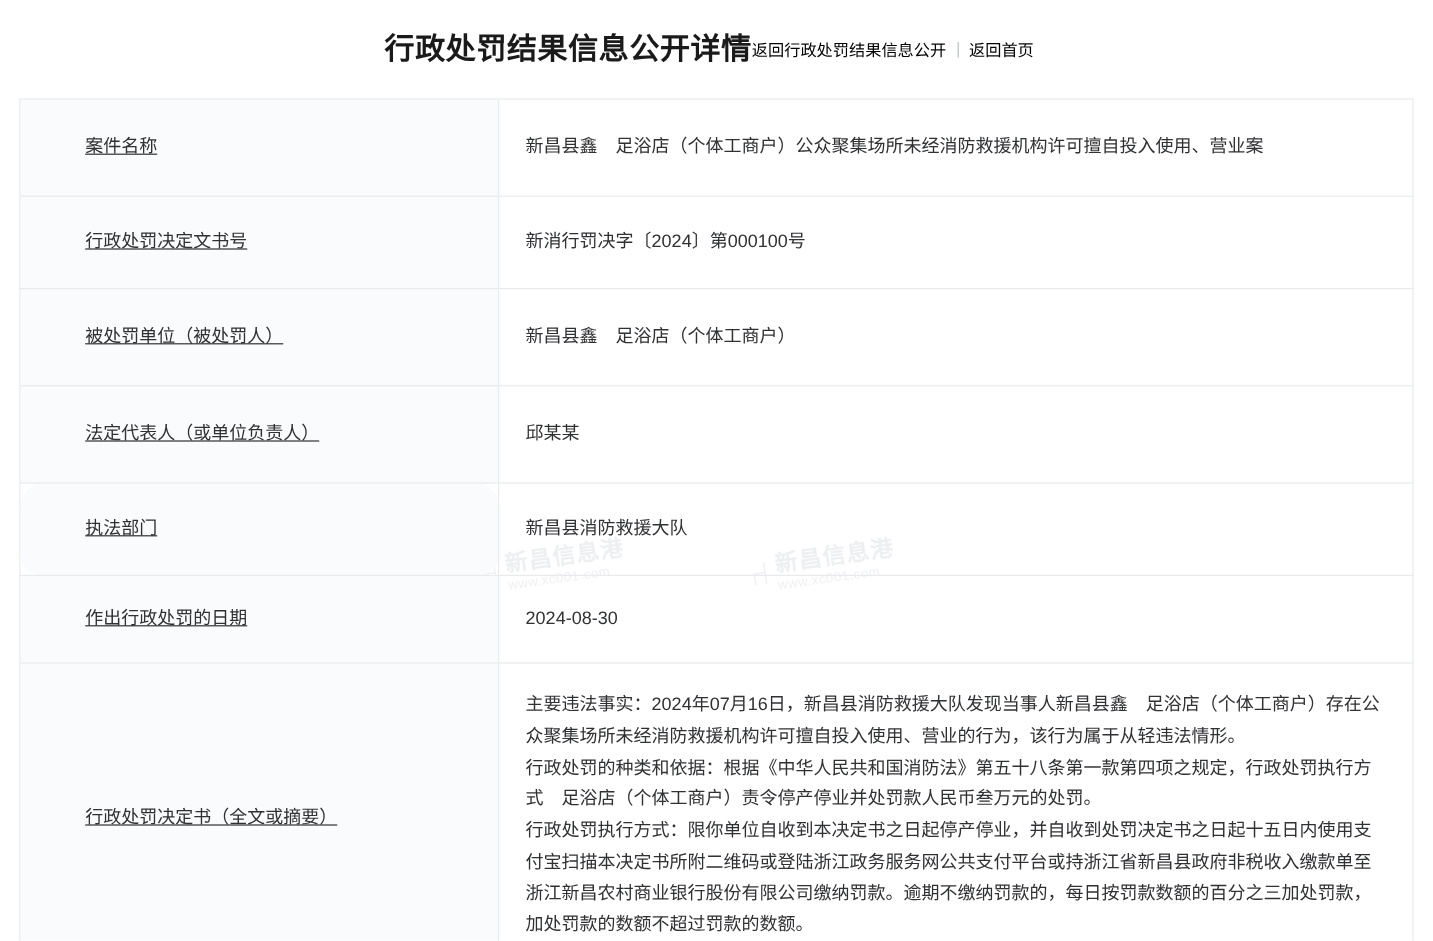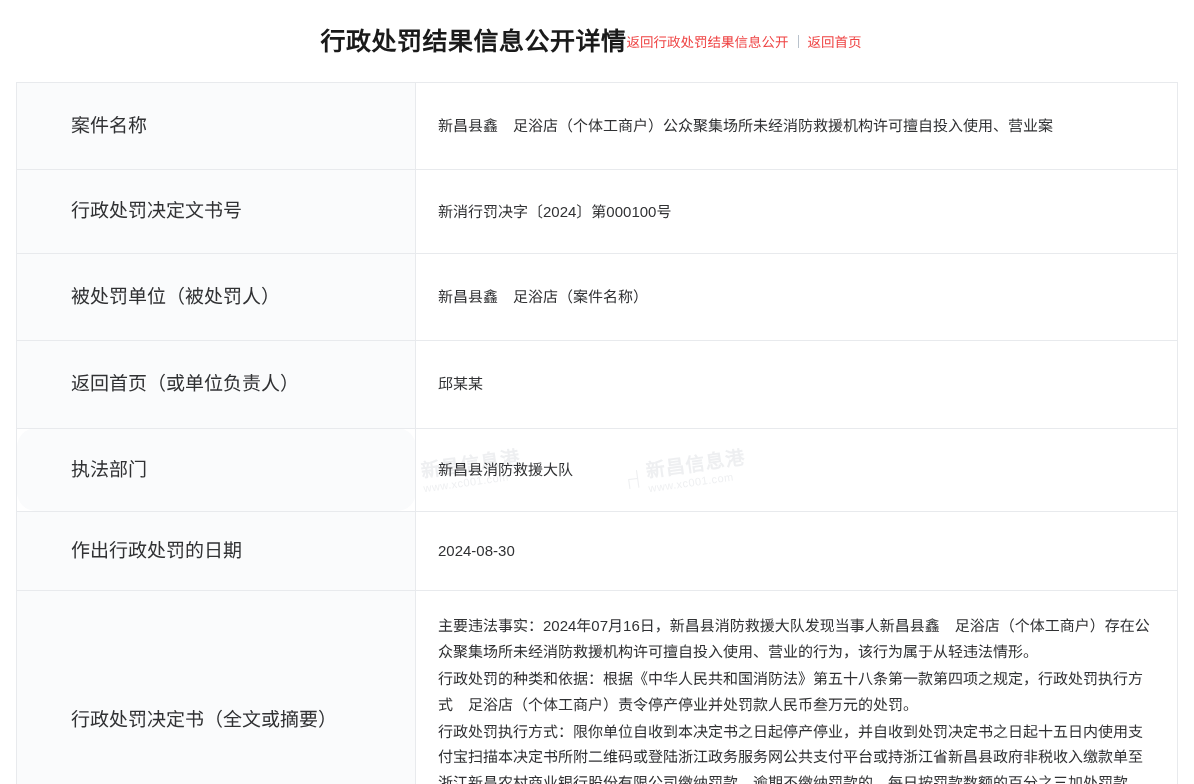--- a/index.html
+++ b/index.html
@@ -39,21 +39,21 @@
     line-height: 1;
   }
   .header-links {
     display: flex;
     align-items: center;
     font-size: 13.5px;
     color: #2f6fd0;
     white-space: nowrap;
   }
   .header-links a {
-    color: #ef4444;
+    color: #000000;
     text-decoration: none;
   }
   .header-divider {
     display: inline-block;
     width: 1px;
     height: 13px;
     background: #b9c2cc;
     margin: 0 9px;
   }
 
@@ -72,23 +72,24 @@
     border-right: 1px solid #e8eaed;
     border-bottom: 1px solid #e8eaed;
     vertical-align: middle;
     padding: 0;
     background: transparent;
   }
   td.label-cell {
     width: 344px;
     background: #fafbfc;
     padding: 22px 0 22px 54px;
-    font-size: 19px;
+    font-size: 15px;
     color: #303133;
     line-height: 1.6;
+    text-decoration: underline;
   }
   td.value-cell {
     padding: 22px 24px 22px 22px;
     font-size: 15px;
     color: #303133;
     line-height: 1.6;
     word-break: break-all;
     margin-top: 24px;
   }
   tr.row-case .label-cell,
@@ -188,24 +189,24 @@
       <tr class="row-case">
         <td class="label-cell">案件名称</td>
         <td class="value-cell">新昌县鑫　足浴店（个体工商户）公众聚集场所未经消防救援机构许可擅自投入使用、营业案</td>
       </tr>
       <tr class="row-doc">
         <td class="label-cell">行政处罚决定文书号</td>
         <td class="value-cell">新消行罚决字〔2024〕第000100号</td>
       </tr>
       <tr class="row-unit">
         <td class="label-cell">被处罚单位（被处罚人）</td>
-        <td class="value-cell">新昌县鑫　足浴店（案件名称）</td>
+        <td class="value-cell">新昌县鑫　足浴店（个体工商户）</td>
       </tr>
       <tr class="row-rep">
-        <td class="label-cell">返回首页（或单位负责人）</td>
+        <td class="label-cell">法定代表人（或单位负责人）</td>
         <td class="value-cell">邱某某</td>
       </tr>
       <tr class="row-dept">
         <td class="label-cell">执法部门</td>
         <td class="value-cell">新昌县消防救援大队</td>
       </tr>
       <tr class="row-date">
         <td class="label-cell">作出行政处罚的日期</td>
         <td class="value-cell">2024-08-30</td>
       </tr>

